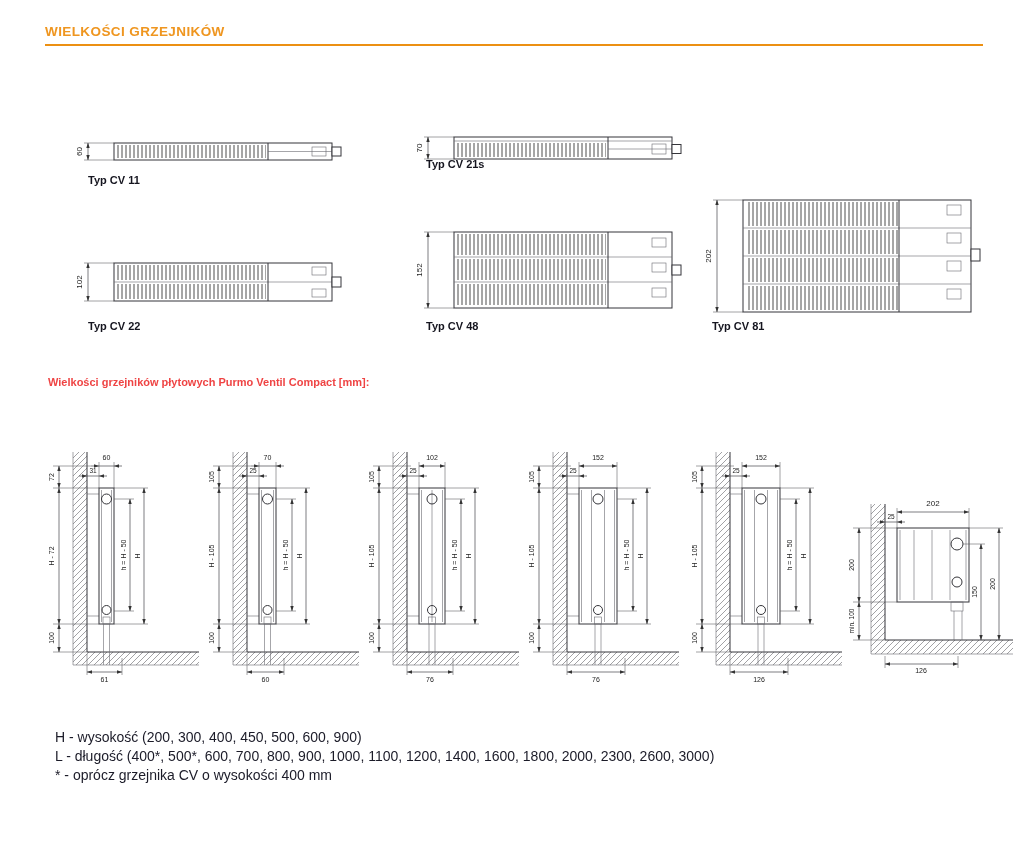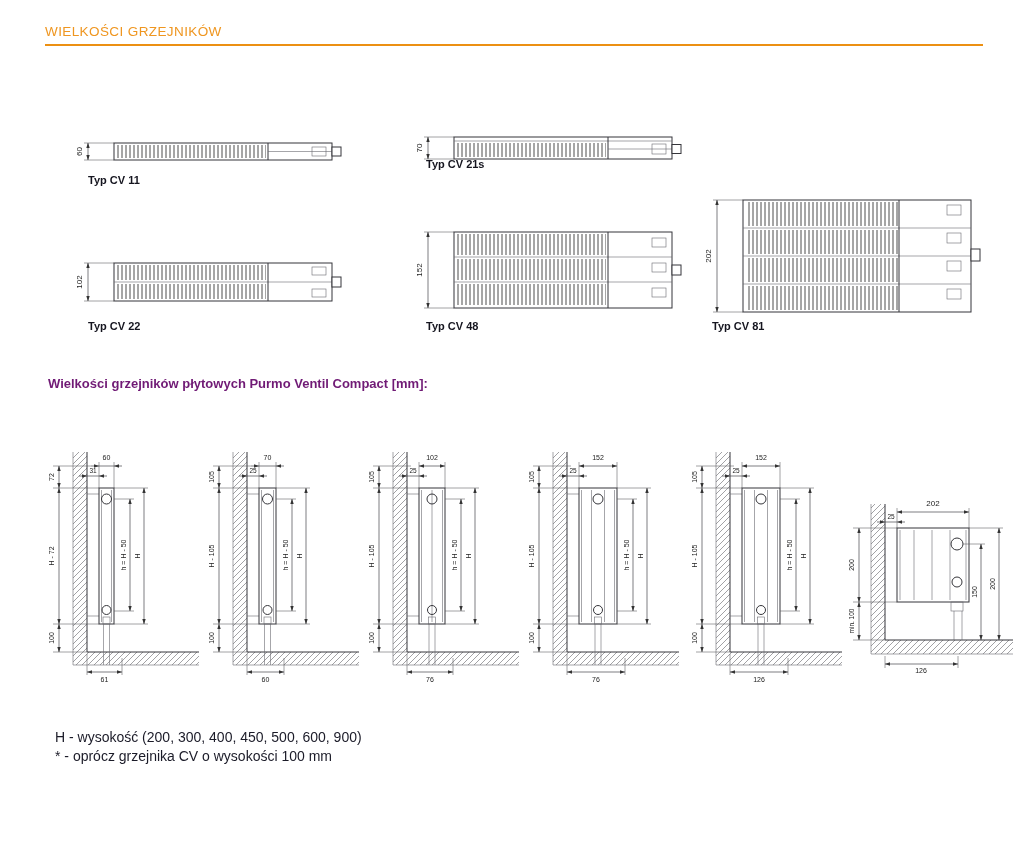--- a/index.html
+++ b/index.html
@@ -1,23 +1,23 @@
 <!DOCTYPE html>
 <html><head>
 <meta charset="utf-8">
 <style>
   *{margin:0;padding:0;box-sizing:border-box}
   html,body{background:#ffffff}
   body{font-family:"Liberation Sans",sans-serif}
   .page{position:relative;width:1027px;height:850px;background:#fff;overflow:hidden}
   .abs{position:absolute}
-  .title{color:#ef9620;font-size:13.5px;letter-spacing:.4px;font-weight:400}
+  .title{color:#ef9620;font-size:13.5px;letter-spacing:.4px;font-weight:700}
   .rule{background:#ec9013;height:2px}
   .caption{font-size:11px;font-weight:700;color:#15151f}
-  .subheading{font-size:13px;font-weight:700;color:#701a75}
+  .subheading{font-size:11px;font-weight:700;color:#ef4444}
   .legend div{font-size:14px;color:#1b1b28;line-height:19px}
   svg{overflow:visible;display:block}
   .dr{stroke:#35353a;stroke-width:1;fill:none}
   .drf{stroke:#35353a;stroke-width:1;fill:#fff}
   .drl{stroke:#6a6a70;stroke-width:.6;fill:none}
   .dl{stroke:#45454a;stroke-width:.7;fill:none}
   .el{stroke:#55555a;stroke-width:.55;fill:none}
   .dt{font-family:"Liberation Sans",sans-serif;font-size:8px;fill:#222}
   .dt7{font-size:7px}
   .dt65{font-size:6.5px}
@@ -482,16 +482,17 @@
       <line class="dl" x1="136" y1="52" x2="136" y2="148" marker-start="url(#arr)" marker-end="url(#arr)"></line>
       <text class="dt dt7" x="131.5" y="100" text-anchor="middle" transform="rotate(-90 131.5 100)">150</text>
       <line class="el" x1="124" y1="36" x2="158" y2="36"></line>
       <line class="dl" x1="154" y1="36" x2="154" y2="148" marker-start="url(#arr)" marker-end="url(#arr)"></line>
       <text class="dt dt7" x="149.5" y="92" text-anchor="middle" transform="rotate(-90 149.5 92)">200</text>
     </g>
   </svg>
 
   <div class="abs legend" style="left:55px;top:728px">
     <div>H - wysokość (200, 300, 400, 450, 500, 600, 900)</div>
-    <div>* - oprócz grzejnika CV o wysokości 100 mm</div>
+    <div>L - długość (400*, 500*, 600, 700, 800, 900, 1000, 1100, 1200, 1400, 1600, 1800, 2000, 2300, 2600, 3000)</div>
+    <div>* - oprócz grzejnika CV o wysokości 400 mm</div>
   </div>
 
 </div>
 
 </body></html>

